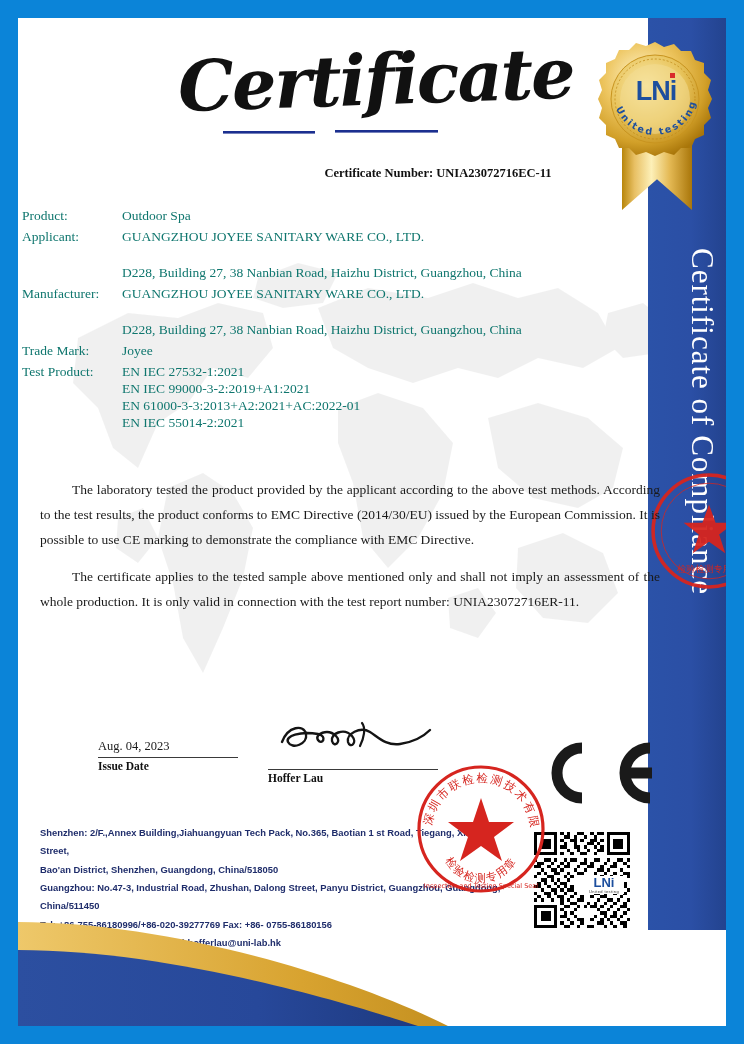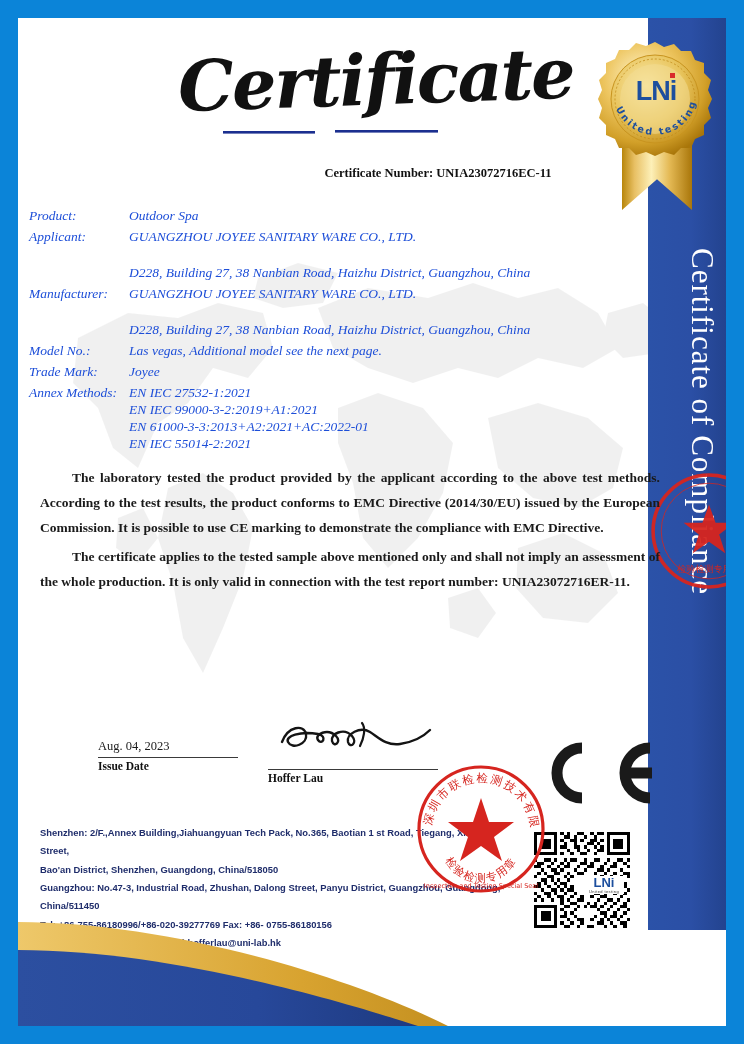--- a/index.html
+++ b/index.html
@@ -141,26 +141,25 @@
     text-align: center;
     font-size: 12.5px;
     font-weight: bold;
     color: #111111;
     font-family: "Liberation Serif", serif;
   }
 
   
   .details {
     position: absolute;
-    left: 11px;
+    left: 4px;
     top: 190px;
     width: 620px;
     font-size: 13.5px;
-    color: #1d4ed8;
-    font-style: italic;
+    color: #0f766e;
   }
   .det-row {
     display: flex;
     align-items: baseline;
     margin-bottom: 5px;
   }
   .det-label {
     width: 100px;
     flex: 0 0 100px;
   }
@@ -181,23 +180,22 @@
     position: absolute;
     left: 22px;
     top: 448px;
     width: 620px;
     font-size: 13.5px;
     color: #1a1a1a;
     line-height: 1.85;
     text-align: justify;
   }
   .body-copy p {
-    margin: 0 0 4px 0;
+    margin: 12px 0 4px 0;
     text-indent: 32px;
-    font-weight: bold;
   }
 
   
   .sig-area {
     position: absolute;
     left: 60px;
     top: 718px;
     width: 360px;
     height: 60px;
   }
@@ -409,29 +407,25 @@
         <div class="det-label">Applicant:</div>
         <div class="det-value">GUANGZHOU JOYEE SANITARY WARE CO., LTD.</div>
       </div>
       <div class="det-sub">D228, Building 27, 38 Nanbian Road, Haizhu District, Guangzhou, China</div>
       <div class="det-row">
         <div class="det-label">Manufacturer:</div>
         <div class="det-value">GUANGZHOU JOYEE SANITARY WARE CO., LTD.</div>
       </div>
       <div class="det-sub">D228, Building 27, 38 Nanbian Road, Haizhu District, Guangzhou, China</div>
       <div class="det-row">
-        <div class="det-label">Model No.:</div>
-        <div class="det-value">Las vegas, Additional model see the next page.</div>
-      </div>
-      <div class="det-row">
         <div class="det-label">Trade Mark:</div>
         <div class="det-value">Joyee</div>
       </div>
       <div class="det-row">
-        <div class="det-label">Annex Methods:</div>
+        <div class="det-label">Test Product:</div>
         <div class="det-value methods">
           <div>EN IEC 27532-1:2021</div>
           <div>EN IEC 99000-3-2:2019+A1:2021</div>
           <div>EN 61000-3-3:2013+A2:2021+AC:2022-01</div>
           <div>EN IEC 55014-2:2021</div>
         </div>
       </div>
     </div>
 
     <div class="body-copy">

